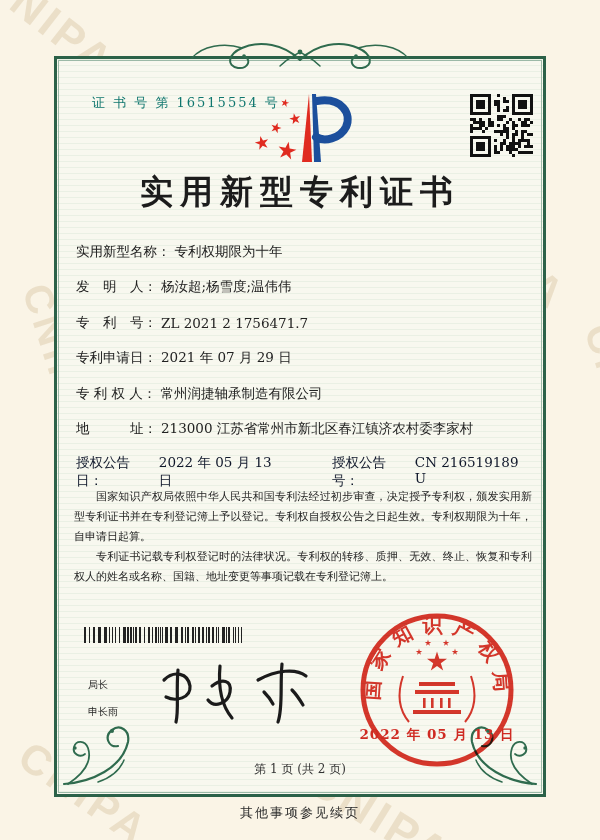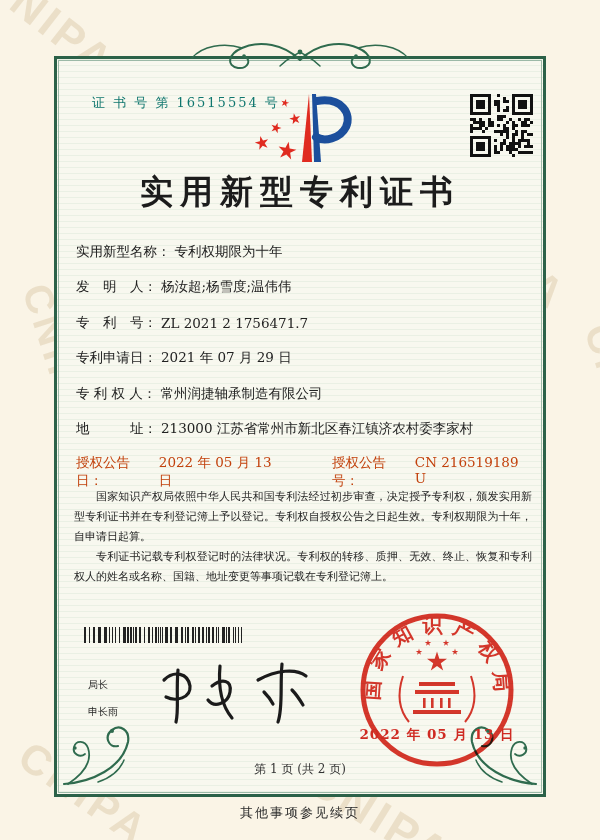--- a/index.html
+++ b/index.html
@@ -24,21 +24,21 @@
   .cert-no{position:absolute;left:92px;top:94px;font-size:13px;color:#0f766e;letter-spacing:2px;}
   .logo{position:absolute;left:248px;top:90px;}
   .qr{position:absolute;left:470px;top:94px;}
   .title{position:absolute;left:0;top:170px;width:600px;text-align:center;
          font-size:33px;font-weight:600;letter-spacing:7px;color:#1c1c1c;}
 
   .fields{position:absolute;left:76px;top:241px;width:455px;}
   .frow{display:flex;margin-bottom:14.5px;font-size:13.5px;color:#222;height:21px;align-items:center;}
   .flabel{flex:0 0 auto;white-space:pre;}
   .fvalue{margin-left:4px;white-space:pre;}
-  .frow2{display:flex;font-size:13.5px;color:#c2410c;}
+  .frow2{display:flex;font-size:13.5px;color:#0f172a;}
   .fcol2{margin-left:46px;}
 
   .paras{position:absolute;left:74px;top:487px;width:458px;font-size:11px;line-height:1.82;
          color:#242424;text-align:justify;}
   .paras p{margin:0;text-indent:2em;}
 
   .barcode{position:absolute;left:84px;top:627px;}
 
   .director{position:absolute;left:88px;top:671px;font-size:10px;color:#1d1d1d;line-height:27px;
             font-family:"DejaVu Sans","Liberation Sans",sans-serif;}

